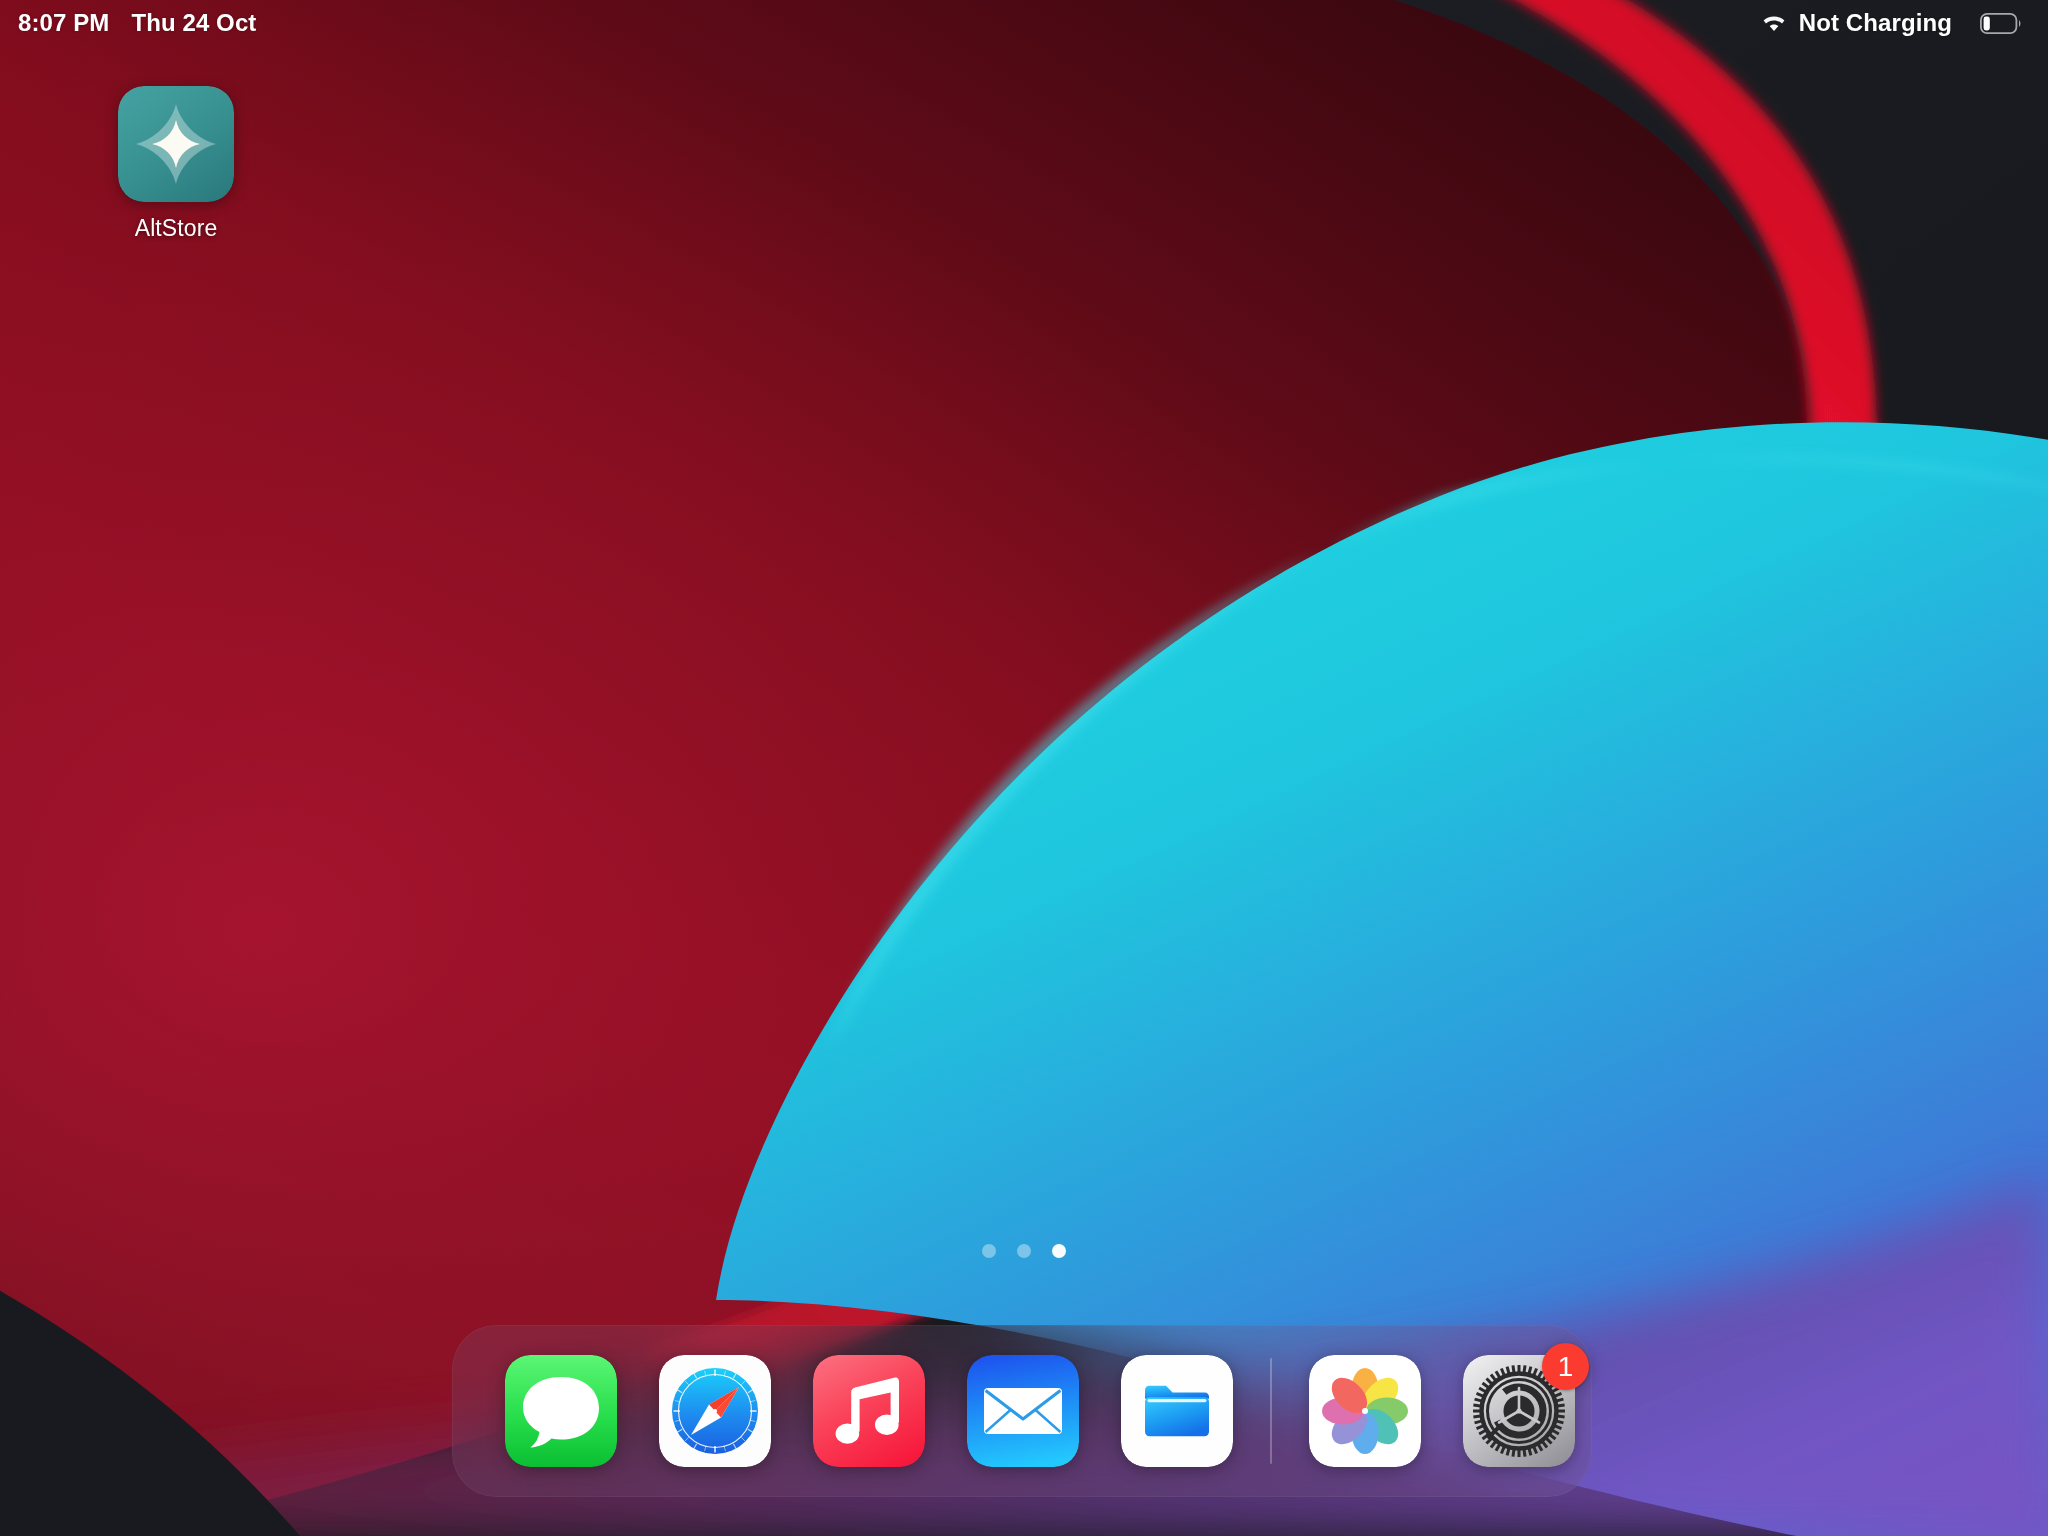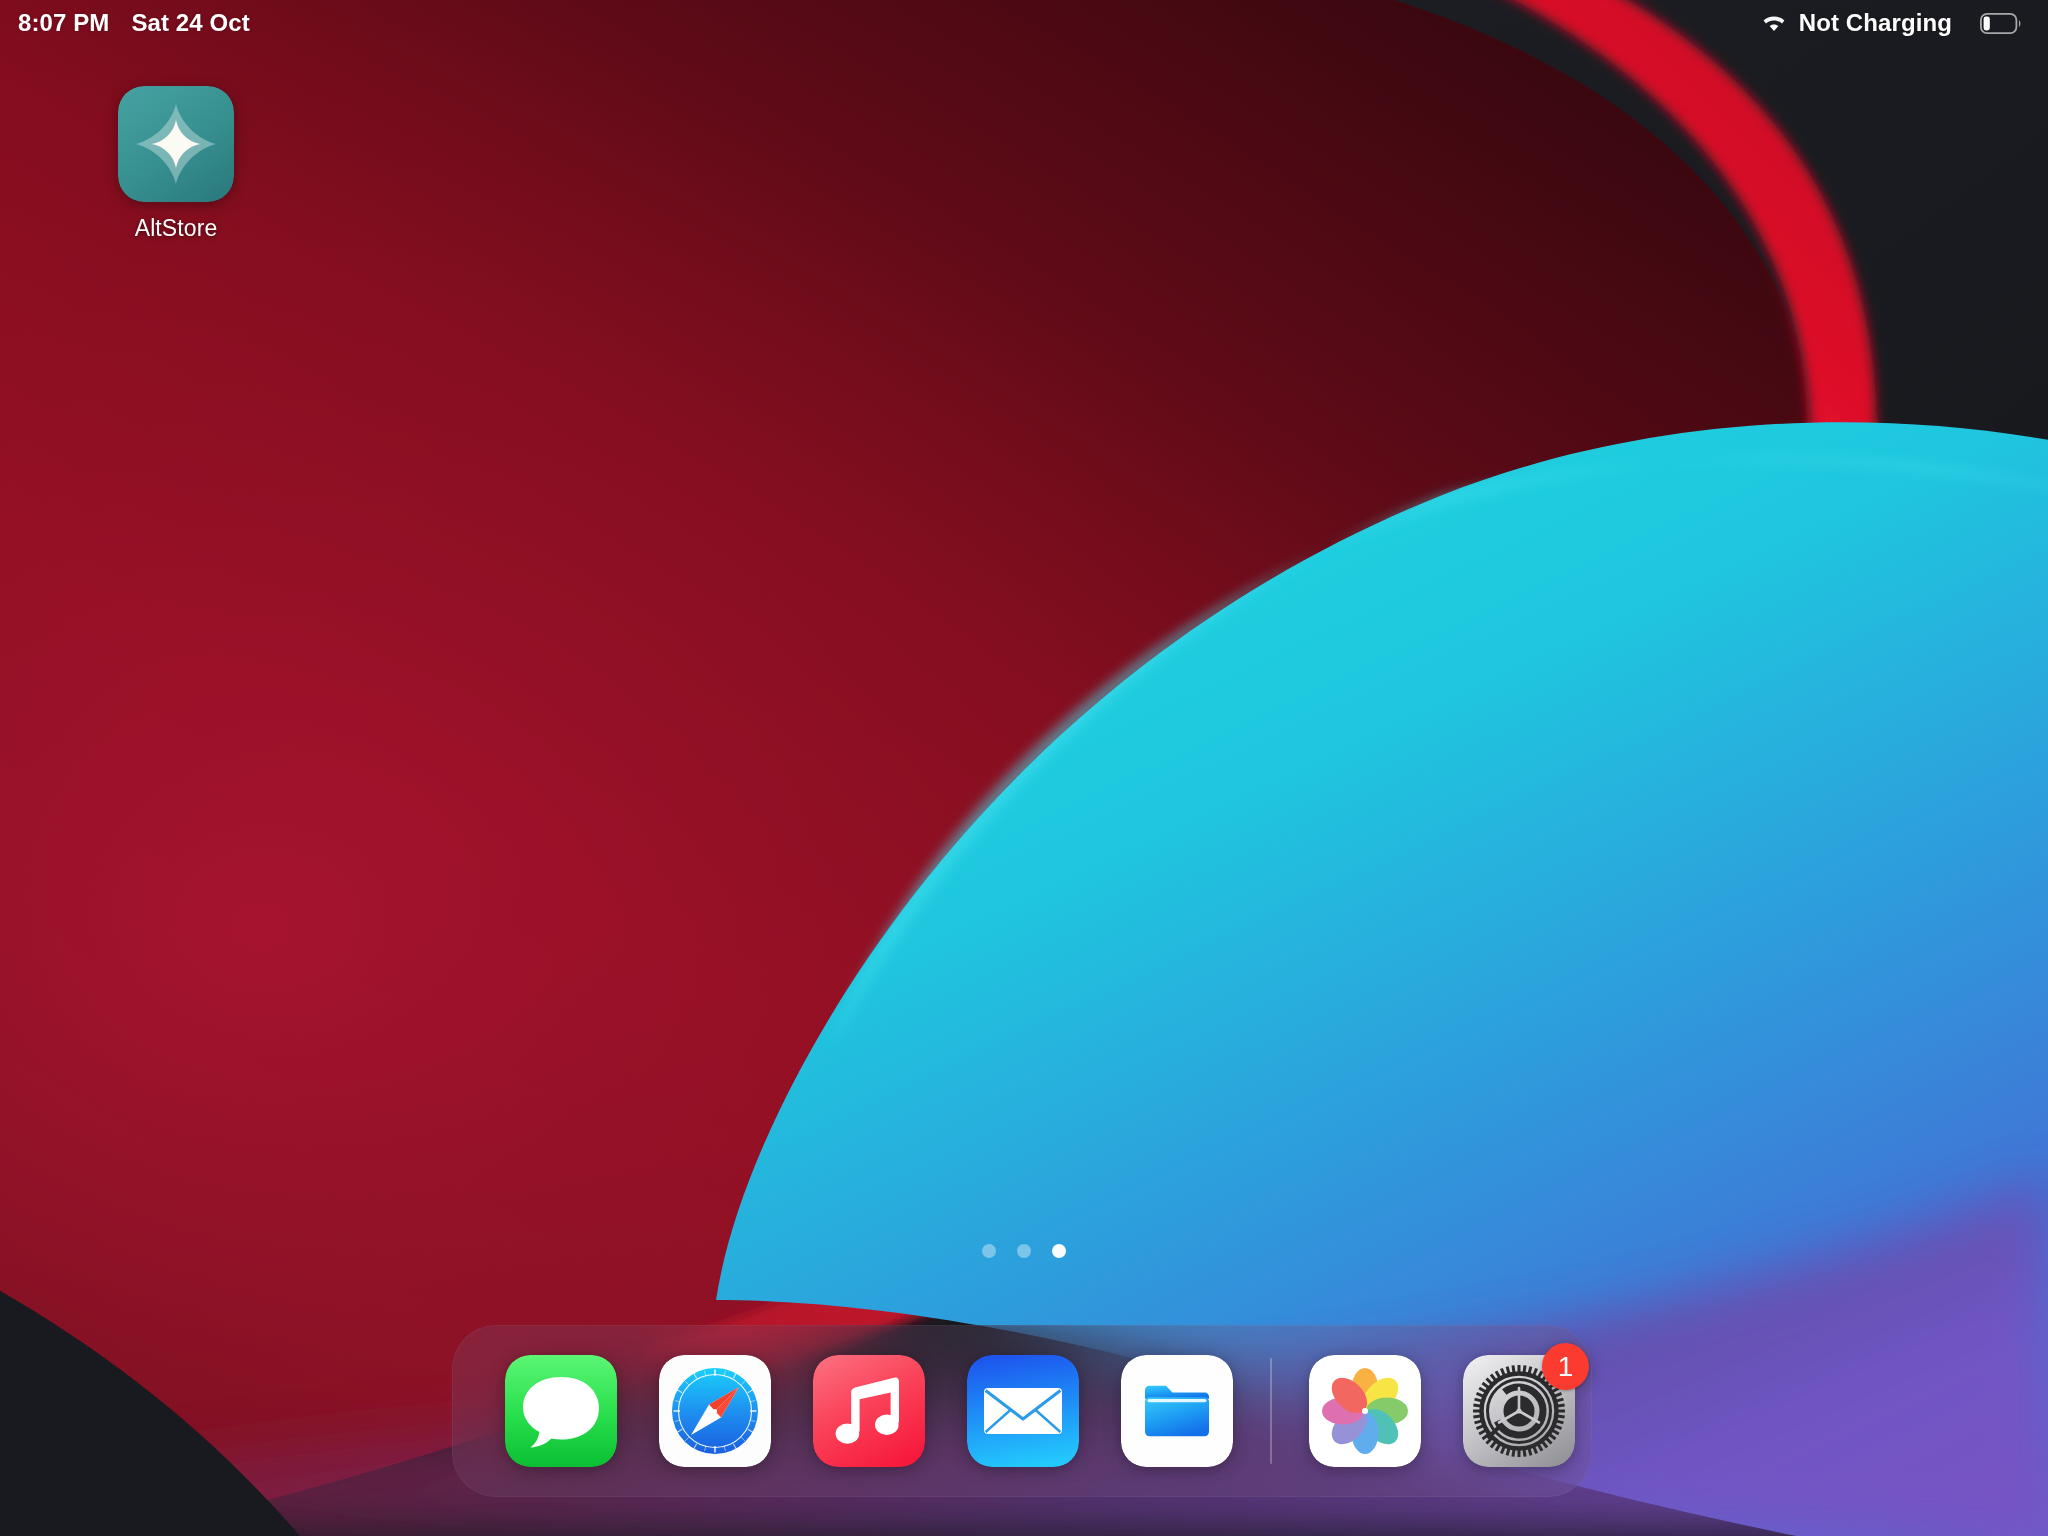--- a/index.html
+++ b/index.html
@@ -260,21 +260,21 @@
                C 80,1330 200,1420 300,1536
                L 300,1596 Z" fill="#191A1F"></path>
 
       <rect x="0" y="0" width="2048" height="1536" fill="none"></rect>
     </svg>
   </div>
 
   <div id="status-bar">
     <div class="status-left">
       <span class="status-text status-time">8:07 PM</span>
-      <span class="status-text status-date">Sat 24 Oct</span>
+      <span class="status-text status-date">Thu 24 Oct</span>
     </div>
     <div class="status-right">
       <span>
         <svg class="wifi-glyph" viewBox="0 0 28 21">
           <path d="M14 18.6 L9.6 13.6 C10.8 12.6 12.3 12.0 14 12.0 C15.7 12.0 17.2 12.6 18.4 13.6 Z" fill="#ffffff"></path>
           <path d="M14 7.9 C10.9 7.9 8.1 9.0 6.0 10.9 L3.6 8.1 C6.3 5.6 9.9 4.1 14 4.1 C18.1 4.1 21.7 5.6 24.4 8.1 L22.0 10.9 C19.9 9.0 17.1 7.9 14 7.9 Z" fill="#ffffff" opacity="0.97"></path>
           <path d="M14 1.0 C8.9 1.0 4.3 2.9 0.9 6.0 L0.0 5.0 C3.6 1.6 8.6 -0.6 14 -0.6 C19.4 -0.6 24.4 1.6 28.0 5.0 L27.1 6.0 C23.7 2.9 19.1 1.0 14 1.0 Z" fill="#ffffff" opacity="0.0"></path>
         </svg>
       </span>
       <span class="status-text status-charge">Not Charging</span>

